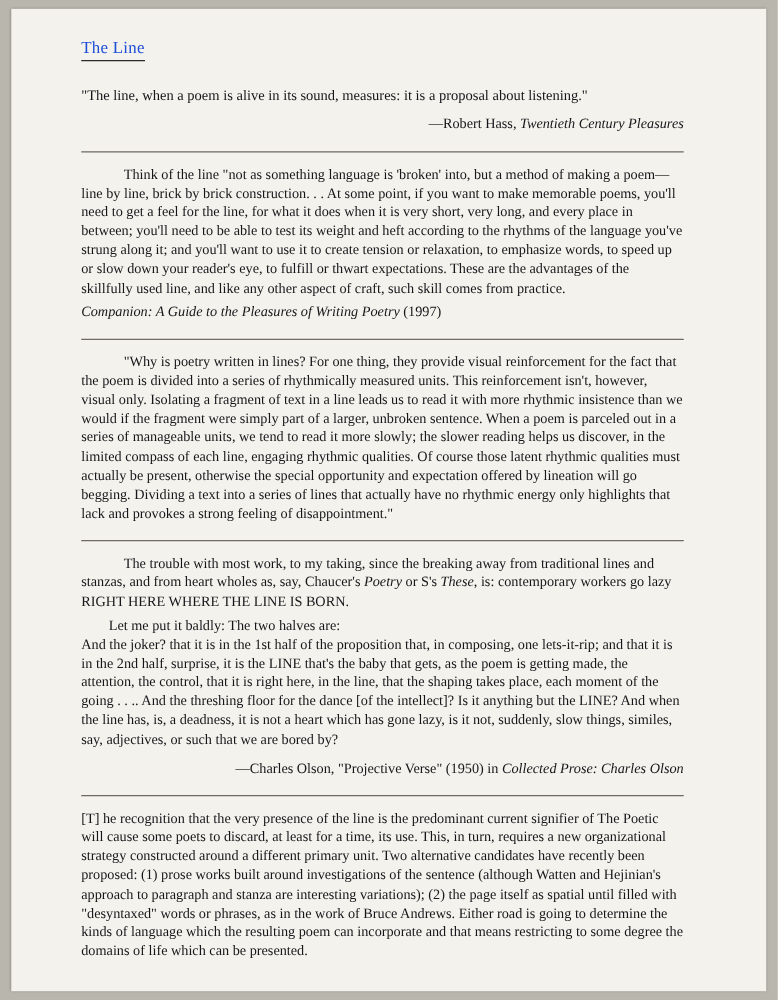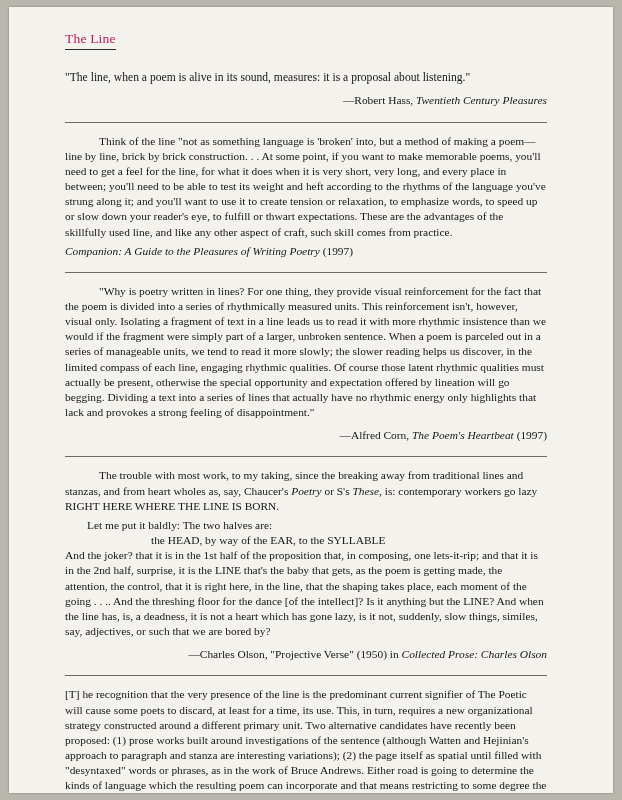--- a/index.html
+++ b/index.html
@@ -28,21 +28,21 @@
     top: 22px;
     width: 482px;
   }
   .title {
     font-size: 13.5px;
     letter-spacing: 0.2px;
     padding-bottom: 2px;
     display: inline-block;
     border-bottom: 1px solid #2b2b2b;
     margin-bottom: 20px;
-    color: #be185d;
+    color: #1d4ed8;
   }
   .sep {
     border: none;
     border-top: 1px solid #6d6a64;
     margin: 13px 0 11px 0;
   }
   .block {
     font-size: 11.4px;
     line-height: 1.33;
     color: #16161a;
@@ -101,31 +101,27 @@
       <p class="para indent">Think of the line "not as something language is 'broken' into, but a method of making a poem—line by line, brick by brick construction. . . At some point, if you want to make memorable poems, you'll need to get a feel for the line, for what it does when it is very short, very long, and every place in between; you'll need to be able to test its weight and heft according to the rhythms of the language you've strung along it; and you'll want to use it to create tension or relaxation, to emphasize words, to speed up or slow down your reader's eye, to fulfill or thwart expectations.  These are the advantages of the skillfully used line, and like any other aspect of craft, such skill comes from practice.</p>
       <div class="attrib2">
         <i>Companion:  A Guide to the Pleasures of Writing Poetry</i><span> (1997)</span>
       </div>
     </div>
 
     <hr class="sep">
 
     <div class="block">
       <p class="para indent">"Why is poetry written in lines?  For one thing, they provide visual reinforcement for the fact that the poem is divided into a series of rhythmically measured units.  This reinforcement isn't, however, visual only.  Isolating a fragment of text in a line leads us to read it with more rhythmic insistence than we would if the fragment were simply part of a larger, unbroken sentence.  When a poem is parceled out in a series of manageable units, we tend to read it more slowly; the slower reading helps us discover, in the limited compass of each line, engaging rhythmic qualities.  Of course those latent rhythmic qualities must actually be present, otherwise the special opportunity and expectation offered by lineation will go begging.  Dividing a text into a series of lines that actually have no rhythmic energy only highlights that lack and provokes a strong feeling of disappointment."</p>
-      <div class="attrib">
-        <span>—Alfred Corn, </span><i>The Poem's Heartbeat</i><span> (1997)</span>
-      </div>
     </div>
 
     <hr class="sep">
 
     <div class="block">
       <p class="para indent"><span>The trouble with most work, to my taking, since the breaking away from traditional lines and stanzas, and from heart wholes as, say, Chaucer's </span><i>Poetry</i><span> or S's </span><i>These</i><span>, is:  contemporary workers go lazy RIGHT HERE WHERE THE LINE IS BORN.</span></p>
       <p class="para indent2 nogap">Let me put it baldly:  The two halves are:</p>
-      <p class="verse">the HEAD, by way of the EAR, to the SYLLABLE</p>
       <p class="para">And the joker? that it is in the 1st half of the proposition that, in composing, one lets-it-rip; and that it is in the 2nd half, surprise, it is the LINE that's the baby that gets, as the poem is getting made, the attention, the control, that it is right here, in the line, that the shaping takes place, each moment of the going . . .. And the threshing floor for the dance [of the intellect]?  Is it anything but the LINE?  And when the line has, is, a deadness, it is not a heart which has gone lazy, is it not, suddenly, slow things, similes, say, adjectives, or such that we are bored by?</p>
       <div class="attrib">
         <span>—Charles Olson, "Projective Verse" (1950) in </span><i>Collected Prose:  Charles Olson</i>
       </div>
     </div>
 
     <hr class="sep">
 
     <div class="block">
       <p class="para">[T] he recognition that the very presence of the line is the predominant current signifier of The Poetic will cause some poets to discard, at least for a time, its use.  This, in turn, requires a new organizational strategy constructed around a different primary unit.  Two alternative candidates have recently been proposed: (1) prose works built around investigations of the sentence (although Watten and Hejinian's approach to paragraph and stanza are interesting variations); (2) the page itself as spatial until filled with "desyntaxed" words or phrases, as in the work of Bruce Andrews.  Either road is going to determine the kinds of language which the resulting poem can incorporate and that means restricting to some degree the domains of life which can be presented.</p>

